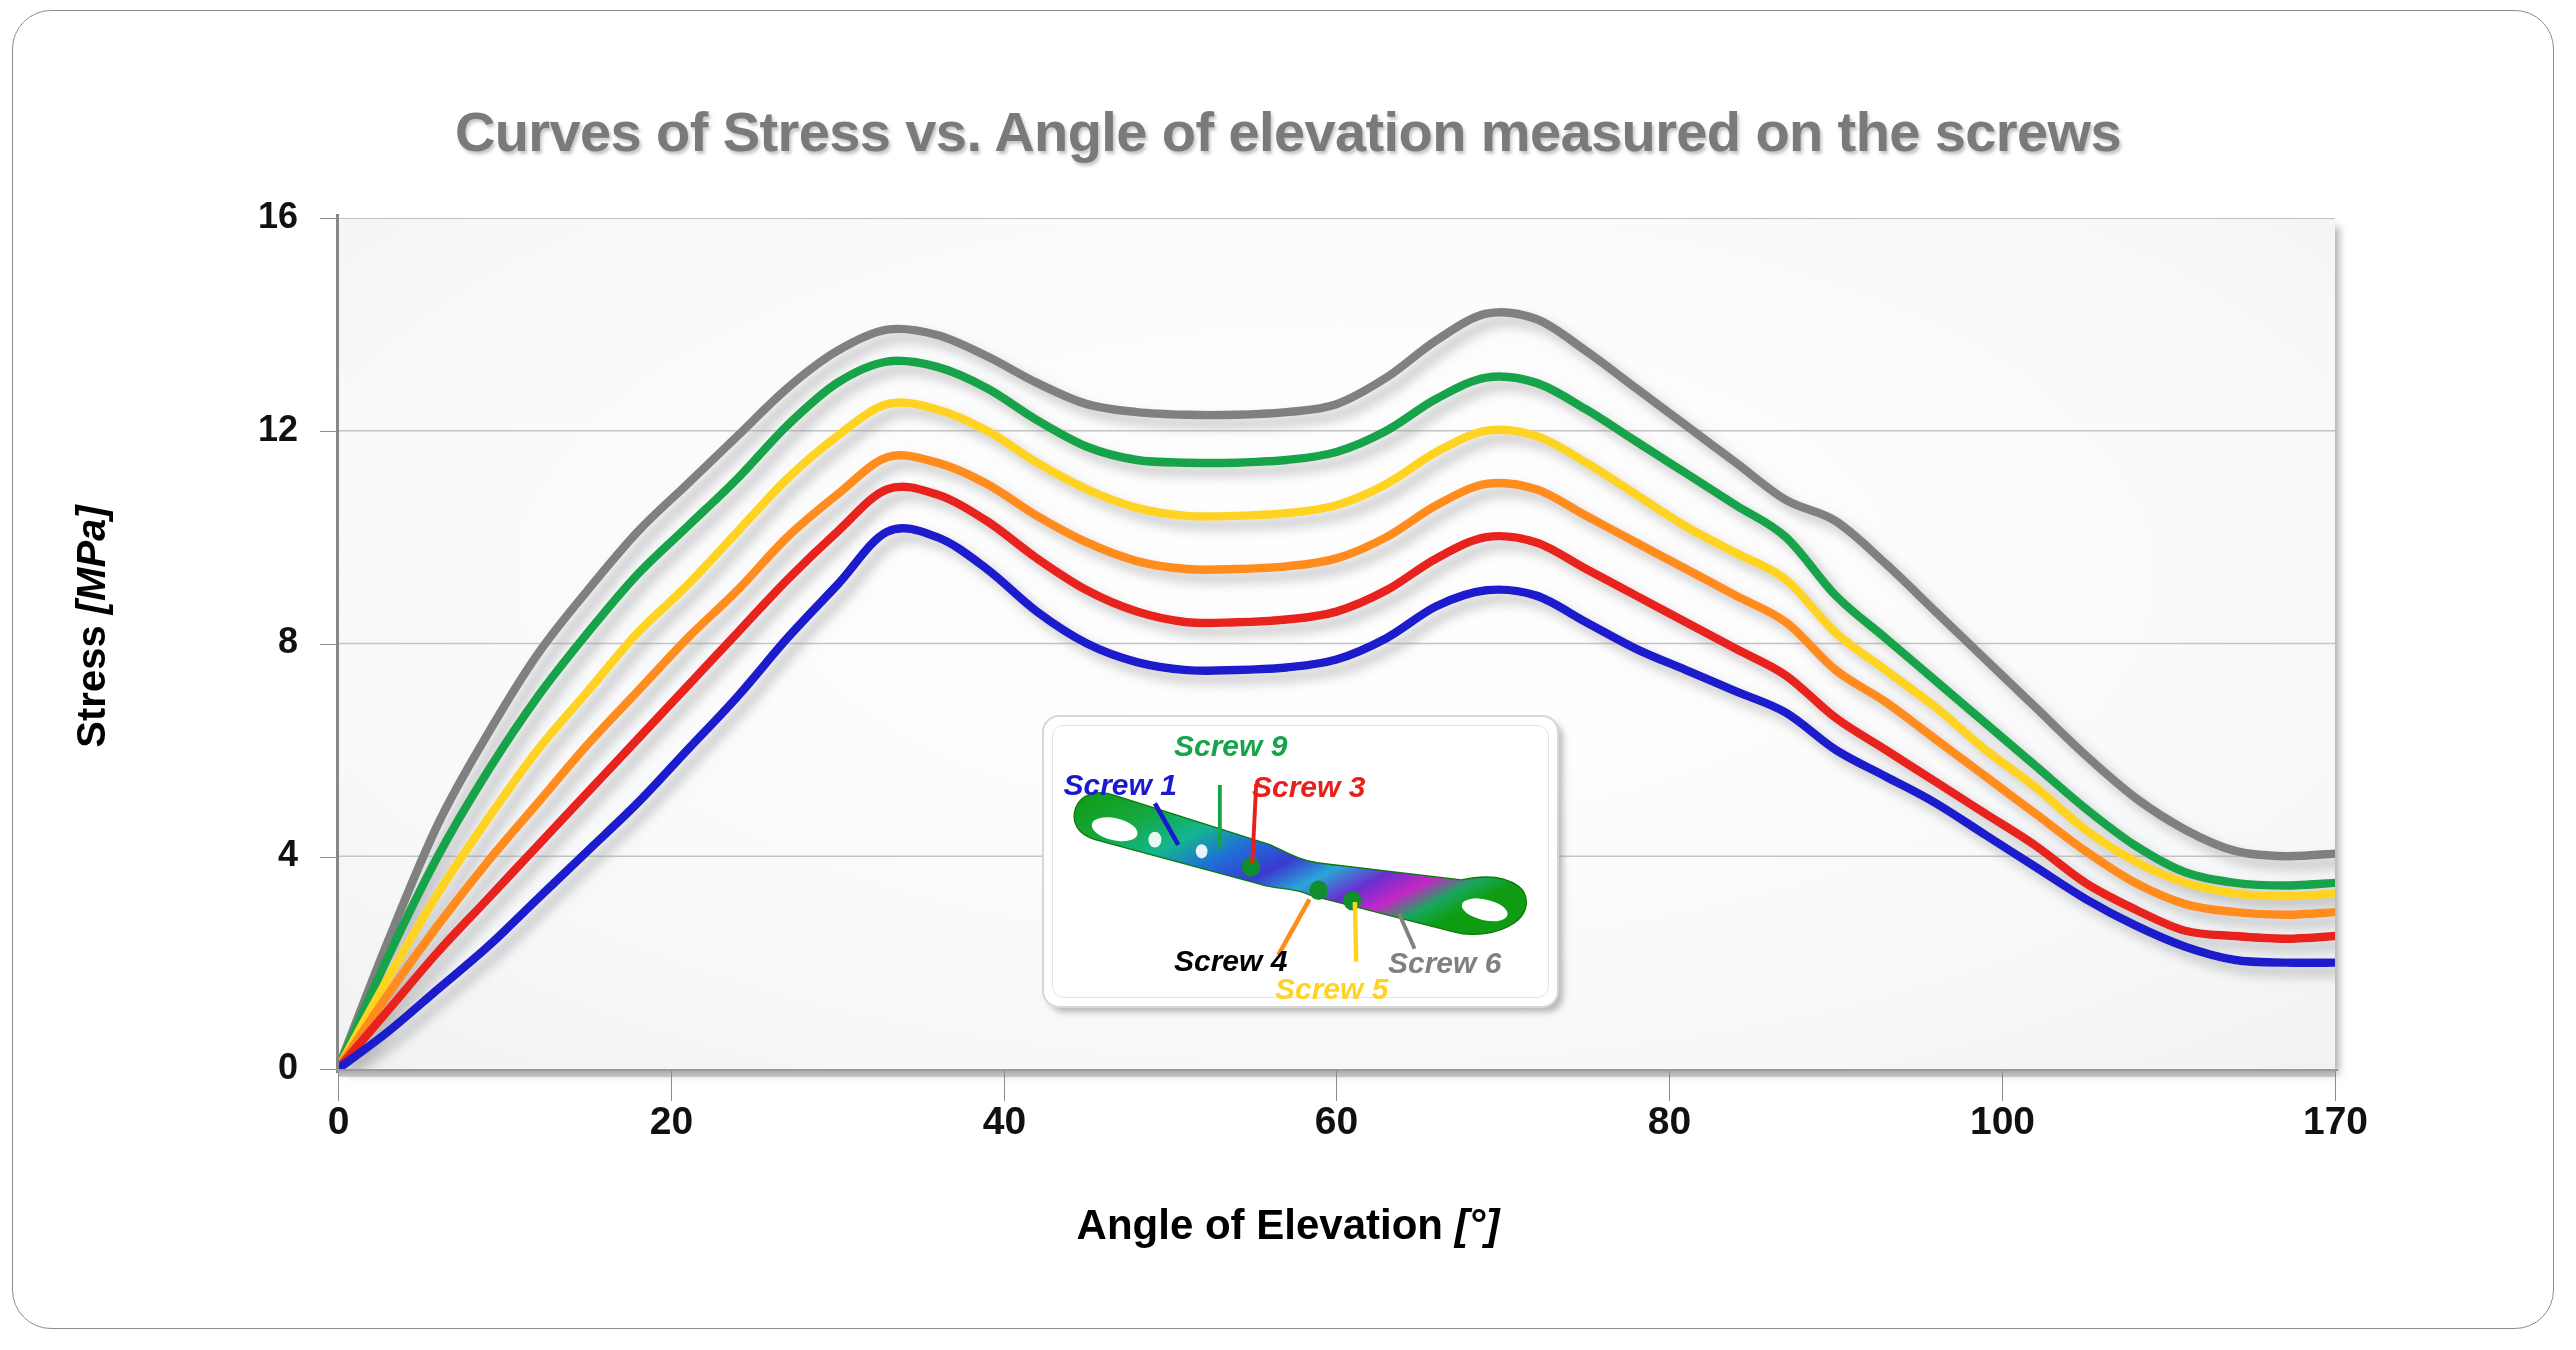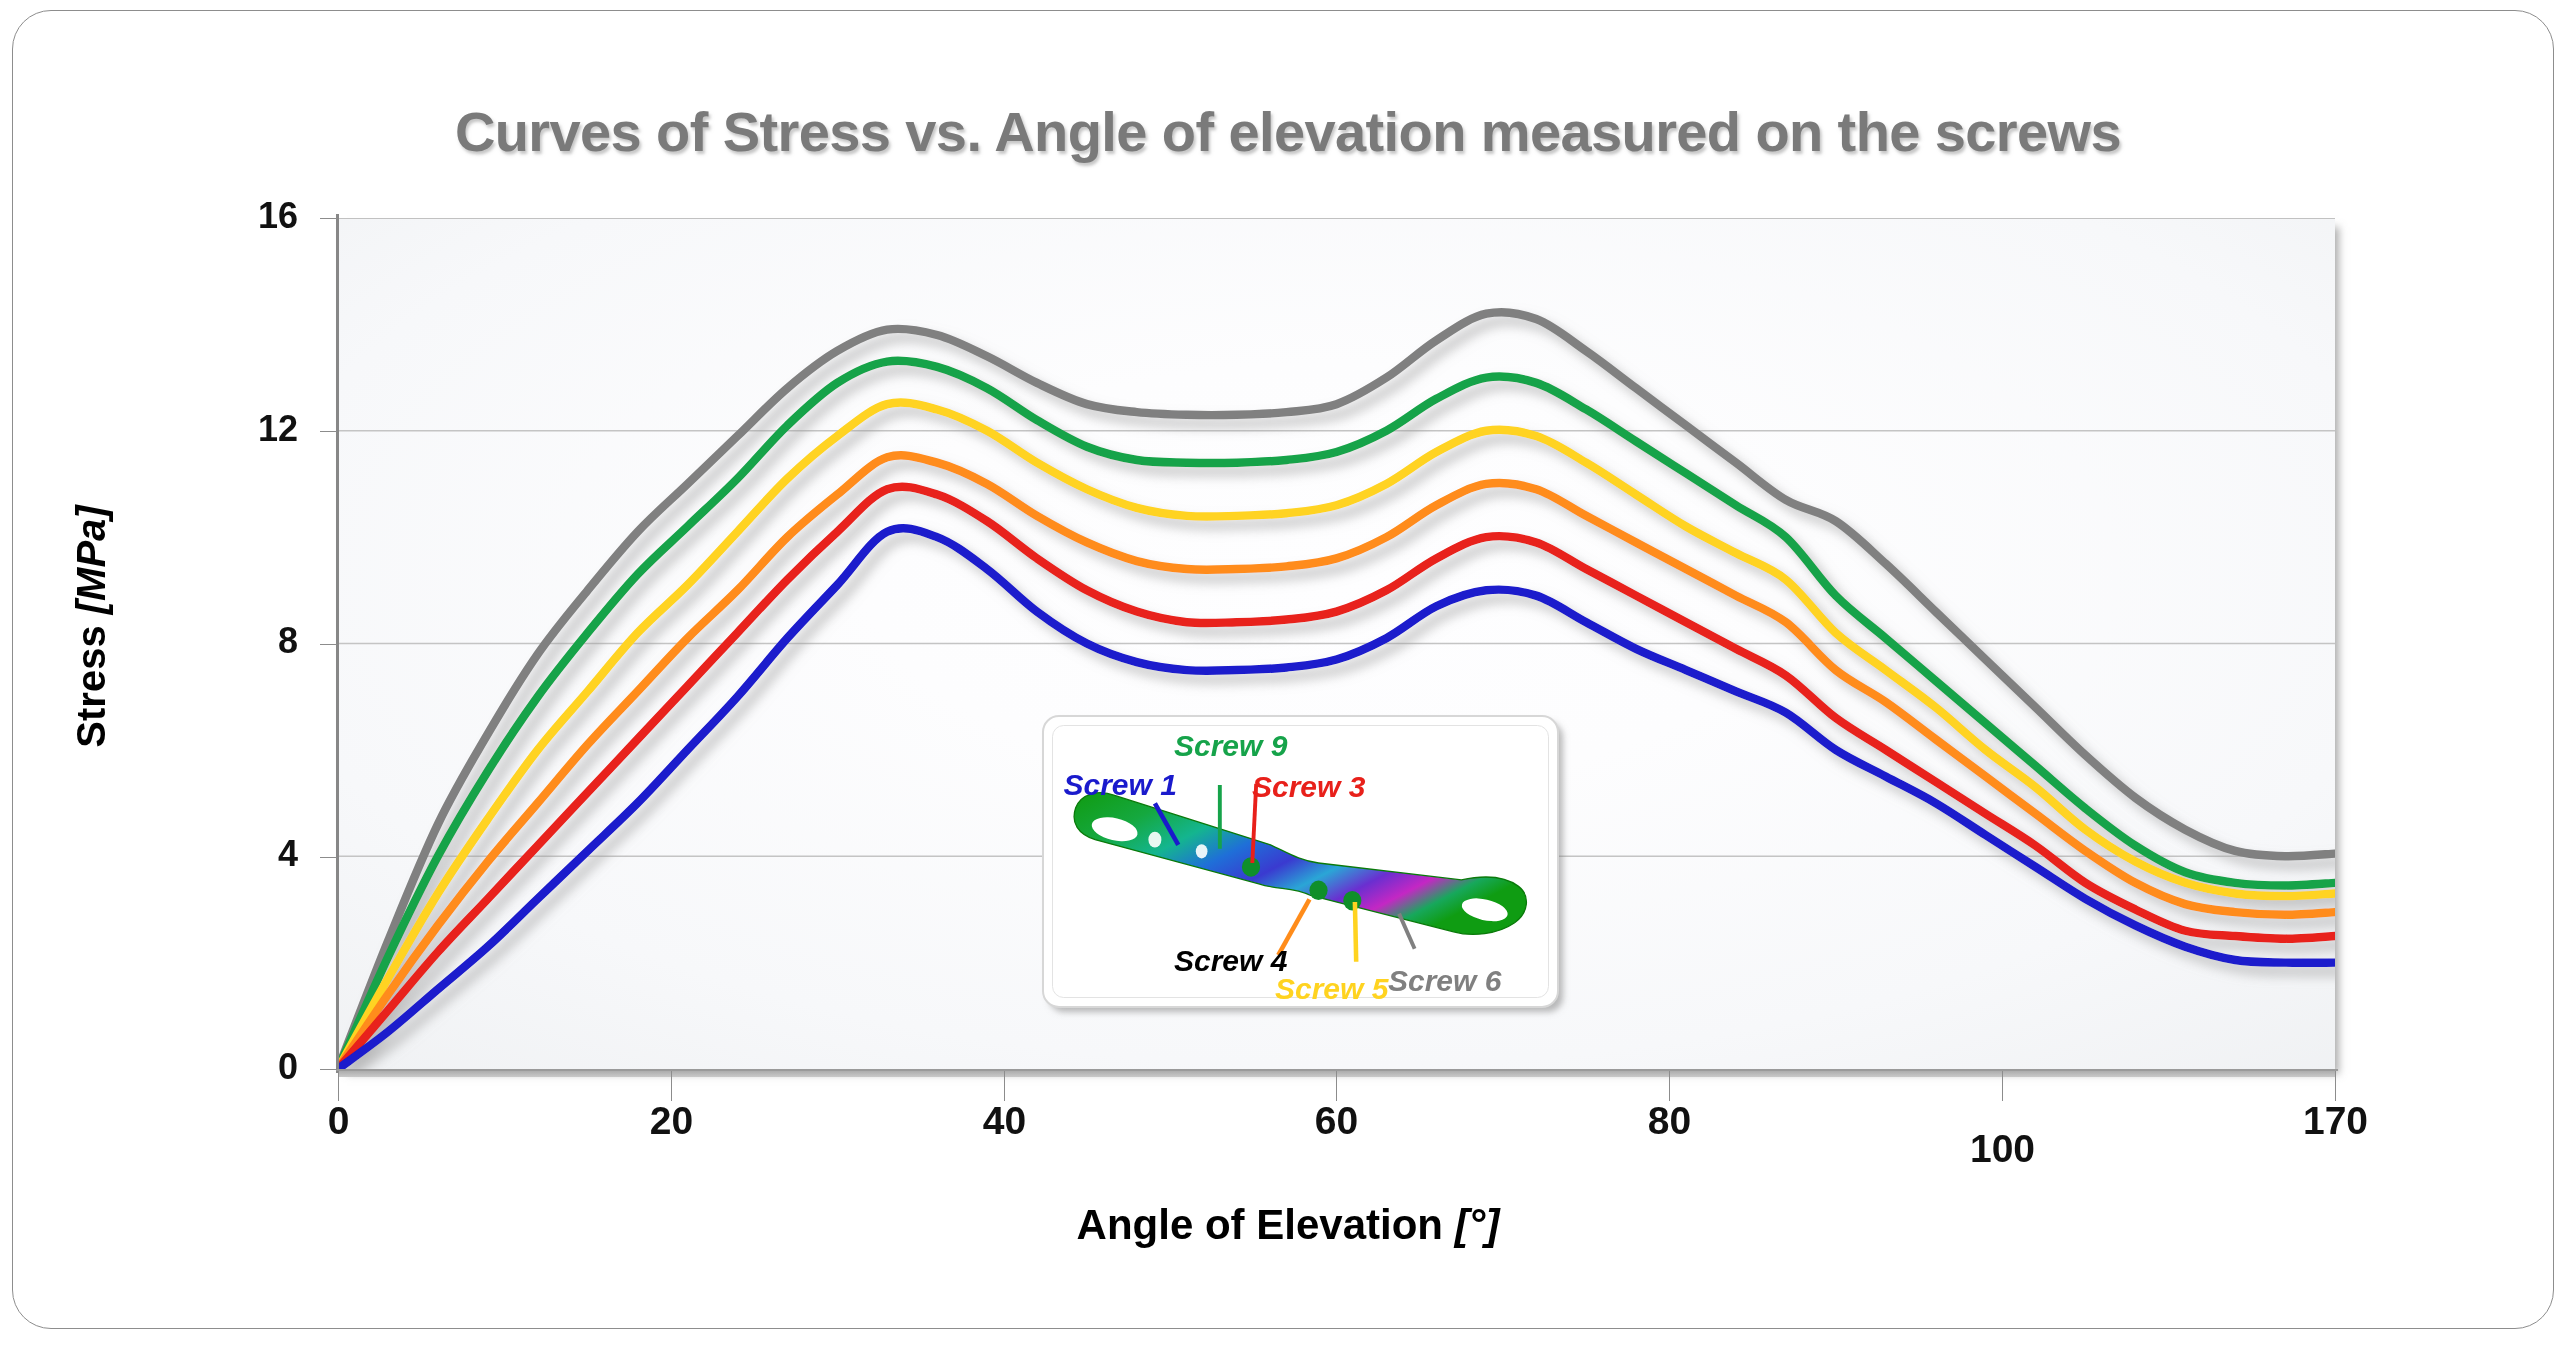--- a/index.html
+++ b/index.html
@@ -116,21 +116,21 @@
     <div class="xtick-label" style="left: 338px;">0</div>
     <div class="xtick-mark" style="left: 671px;"></div>
     <div class="xtick-label" style="left: 671px;">20</div>
     <div class="xtick-mark" style="left: 1004px;"></div>
     <div class="xtick-label" style="left: 1004px;">40</div>
     <div class="xtick-mark" style="left: 1336px;"></div>
     <div class="xtick-label" style="left: 1336px;">60</div>
     <div class="xtick-mark" style="left: 1669px;"></div>
     <div class="xtick-label" style="left: 1669px;">80</div>
     <div class="xtick-mark" style="left: 2002px;"></div>
-    <div class="xtick-label" style="left: 2002px; margin-top: 28px;">100</div>
+    <div class="xtick-label" style="left: 2002px;">100</div>
     <div class="xtick-mark" style="left: 2335px;"></div>
     <div class="xtick-label" style="left: 2335px;">170</div>
   </div>
 
 <div id="y-axis-title"><span>Stress </span><span class="unit">[MPa]</span></div>
 
 <div id="x-axis-title"><span>Angle of Elevation </span><span class="unit">[°]</span></div>
 
 <div id="inset-box">
   <div id="inset-inner"></div>
@@ -168,15 +168,15 @@
     <line x1="330" y1="282" x2="378" y2="196" stroke="#ff8c1a" stroke-width="7"></line>
     <line x1="450" y1="292" x2="448" y2="200" stroke="#ffd320" stroke-width="7"></line>
     <line x1="540" y1="272" x2="516" y2="218" stroke="#808080" stroke-width="6"></line>
   </svg>
 
   <div class="screw-label" style="left: 19.5px; top: 51px; color: rgb(26, 26, 204);">Screw 1</div>
   <div class="screw-label" style="left: 130px; top: 11.7px; color: rgb(22, 163, 74);">Screw 9</div>
   <div class="screw-label" style="left: 208px; top: 53px; color: rgb(232, 32, 26);">Screw 3</div>
   <div class="screw-label" style="left: 130px; top: 227px; color: #000000;">Screw 4</div>
   <div class="screw-label" style="left: 231px; top: 255px; color: rgb(255, 211, 32);">Screw 5</div>
-  <div class="screw-label" style="left: 344px; top: 229px; color: rgb(128, 128, 128); margin-top: 18px;">Screw 6</div>
+  <div class="screw-label" style="left: 344px; top: 229px; color: rgb(128, 128, 128);">Screw 6</div>
 </div>
 
 
 </body></html>

